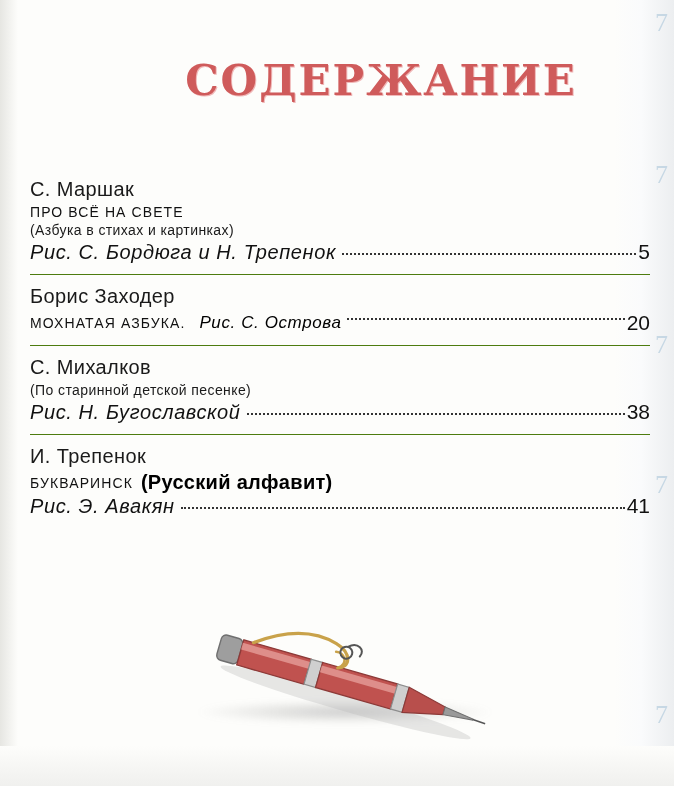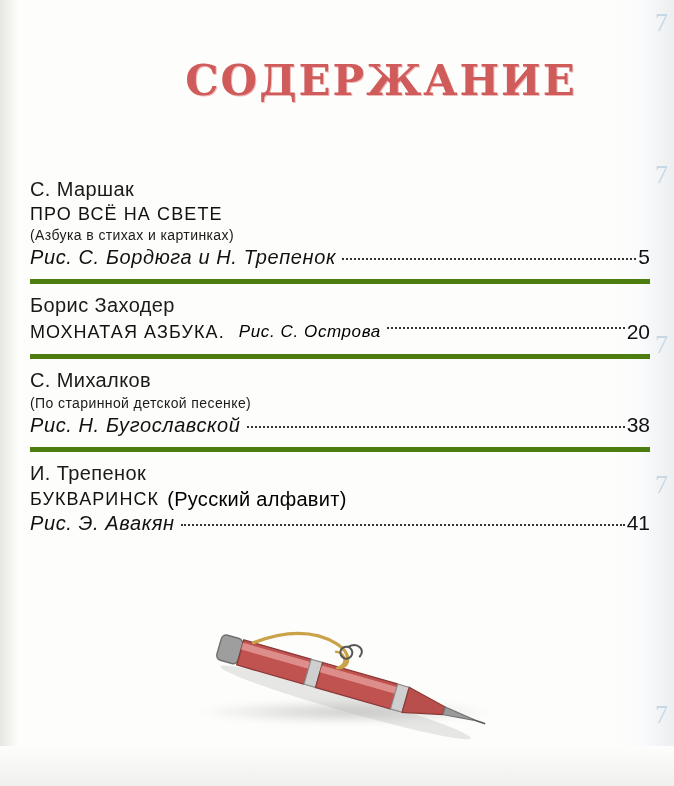--- a/index.html
+++ b/index.html
@@ -66,32 +66,32 @@
 
   .toc {
     position: absolute;
     top: 178px;
     left: 30px;
     width: 620px;
   }
   .entry {
     padding: 0 0 10px 0;
     margin-bottom: 10px;
-    border-bottom: 5px solid #4d7c0f;
+    border-bottom: 1px solid #4d7c0f;
   }
   .entry:last-child { border-bottom: none; }
 
   .author {
     font-size: 20px;
     color: #1a1a1a;
     letter-spacing: .4px;
     margin-bottom: 3px;
   }
   .work {
-    font-size: 18px;
+    font-size: 14px;
     color: #111;
     letter-spacing: 1.1px;
     margin-bottom: 2px;
   }
   .subtitle {
     font-size: 14px;
     color: #1a1a1a;
     letter-spacing: .4px;
     margin-bottom: 2px;
   }
@@ -130,20 +130,21 @@
   }
   .inline-row .artist {
     font-size: 17px;
     margin-left: 14px;
   }
   .work-inline-sub {
     font-size: 20px;
     letter-spacing: .3px;
     margin-left: 8px;
     white-space: nowrap;
+    font-weight: bold;
   }
 
   .pencil {
     position: absolute;
     left: 185px;
     top: 625px;
     width: 330px;
     height: 125px;
   }
   .shadow-blur {

